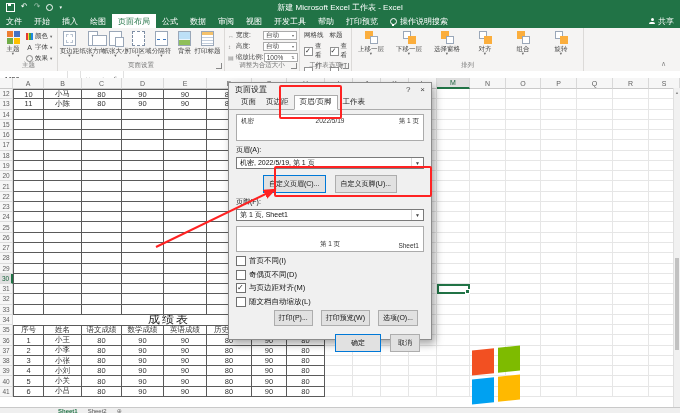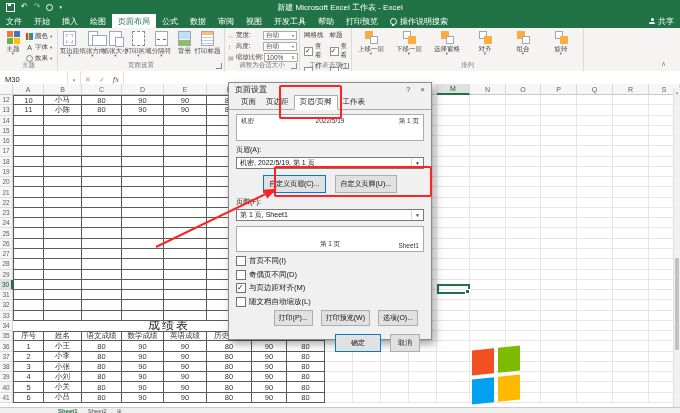--- a/index.html
+++ b/index.html
@@ -92,21 +92,21 @@
   .collapse{position:absolute;right:14px;bottom:3px;color:#888;font-size:7px;}
   
   .fbar{position:absolute;top:71px;left:0;width:680px;height:17px;background:#fff;border-bottom:1px solid #E1E1E1;
         display:flex;align-items:stretch;font-size:7.5px;}
   .namebox{width:62px;display:flex;align-items:center;padding-left:5px;border-right:1px solid #E1E1E1;}
   .nb-dd{width:12px;display:flex;align-items:center;justify-content:center;color:#888;font-size:5px;border-right:1px solid #E1E1E1;}
   .fico{width:14px;display:flex;align-items:center;justify-content:center;color:#9a9a9a;font-size:7px;}
   .fx{font-family:"DejaVu Serif",serif;font-style:italic;color:#555;border-right:1px solid #E1E1E1;}
   .finput{flex:1;}
   
-  .sheet{position:absolute;top:84px;left:0;width:680px;}
+  .sheet{position:absolute;top:78px;left:0;width:680px;}
   .srow{display:flex;}
   .corner,.chead,.rhead{background:#F6F6F6;color:#5f5f5f;display:flex;align-items:center;justify-content:center;
         box-sizing:border-box;border-right:1px solid #D8D8D8;border-bottom:1px solid #C9C9C9;font-size:6.5px;}
   .chead{font-size:7px;}
   .chead.sel{background:#E0E0E0;border-bottom:2px solid #217346;color:#17603a;}
   .rhead{border-bottom:1px solid #DCDCDC;}
   .rhead.sel{background:#E0E0E0;border-right:2px solid #217346;color:#17603a;}
   .scell{box-sizing:border-box;border-right:1px solid #E6E6E6;border-bottom:1px solid #E6E6E6;
          display:flex;align-items:center;justify-content:center;font-size:7.5px;color:#333;overflow:hidden;white-space:nowrap;}
   .scell.tb{border-right:1px solid #5a5a5a;border-bottom:1px solid #5a5a5a;}

